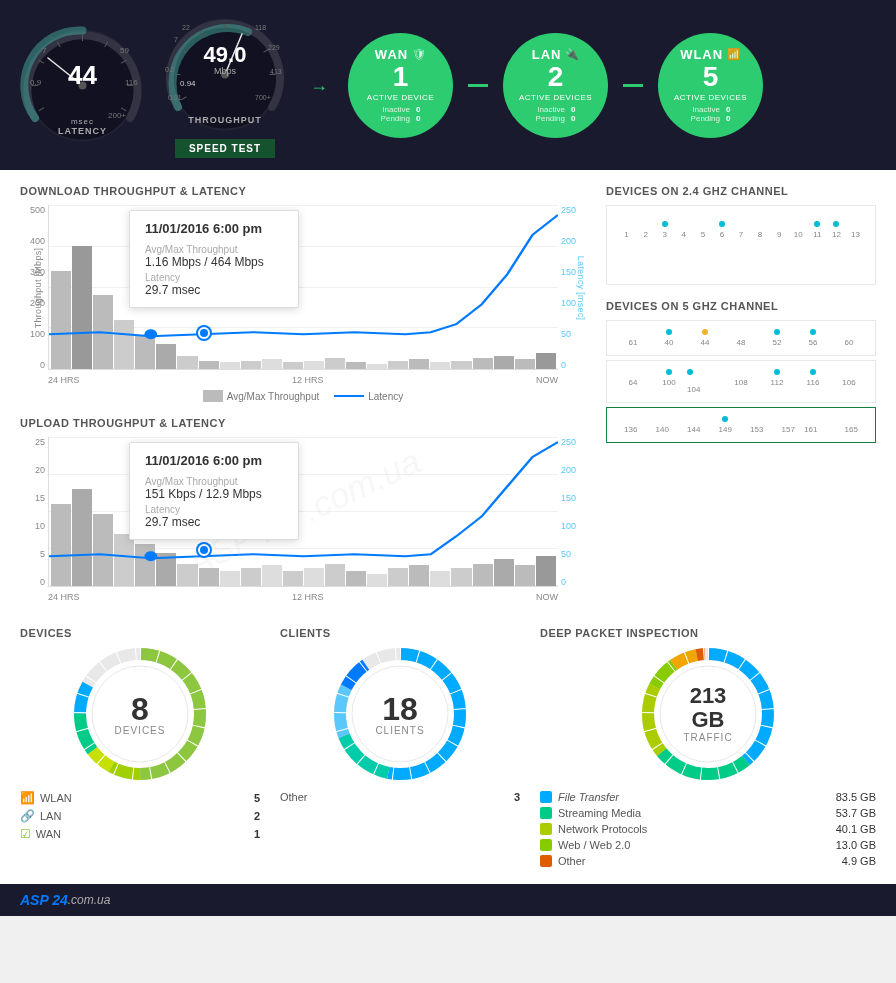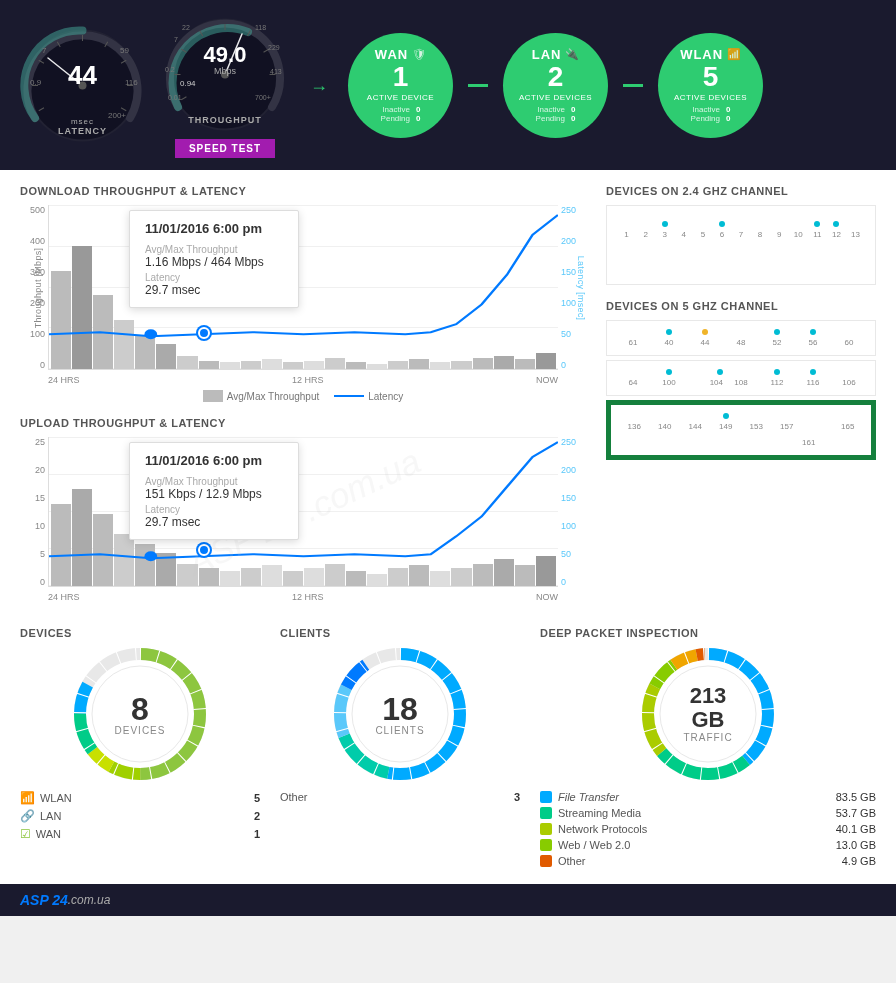--- a/index.html
+++ b/index.html
@@ -76,21 +76,21 @@
         <text x="95" y="88" fill="#777" font-size="7">700+</text>
         <text x="8" y="88" fill="#777" font-size="7">0.01</text>
         <text x="20" y="74" fill="#ccc" font-size="8">0.94</text>
       </svg>
       <div style="position:absolute; top:38%; left:50%; transform:translate(-50%,-50%); text-align:center; color:white;">
         <div style="font-size:22px; font-weight:bold; line-height:1;">49.0</div>
         <div style="font-size:9px; color:#aaa;">Mbps</div>
       </div>
       <div style="position:absolute; bottom:12px; left:50%; transform:translateX(-50%); text-align:center; color:#aaa; font-size:9px; letter-spacing:1px; white-space:nowrap; font-weight:bold;">THROUGHPUT</div>
     </div>
-    <button style="background:#a21caf; color:white; border:none; padding:4px 14px; font-size:10px; font-weight:bold; letter-spacing:1px; cursor:pointer; margin-top:2px;">SPEED TEST</button>
+    <button style="background:#14532d; color:white; border:none; padding:4px 14px; font-size:10px; font-weight:bold; letter-spacing:1px; cursor:pointer; margin-top:2px;">SPEED TEST</button>
   </div>
 
   <div style="color:#2ecc71; font-size:18px; margin: 0 5px;">→</div>
 
   <div style="width:105px; height:105px; border-radius:50%; background:#2ecc71; display:flex; flex-direction:column; align-items:center; justify-content:center; color:white;">
     <div style="display:flex; align-items:center; gap:4px;">
       <span style="font-size:13px; font-weight:bold; letter-spacing:1px;">WAN</span>
       <span style="font-size:11px; opacity:0.8;">🛡</span>
     </div>
     <div style="font-size:28px; font-weight:bold; line-height:1.1;">1</div>
@@ -451,21 +451,21 @@
         <div style="border:1px solid #e8e8e8; padding:8px; margin-bottom:4px;">
           <div style="display:flex; gap:0; width:100%;">
             <div style="flex:1; display:flex; flex-direction:column; align-items:center; gap:3px; font-size:8px; color:#888;">
               <div style="width:6px;height:6px;"></div>
                 <div>64</div>
             </div>
             <div style="flex:1; display:flex; flex-direction:column; align-items:center; gap:3px; font-size:8px; color:#888;">
               <div style="width:6px;height:6px;border-radius:50%;background:#00bcd4;"></div>
                 <div>100</div>
             </div>
-            <div style="flex:1; display:flex; flex-direction:column; align-items:flex-end; gap:3px; font-size:8px; color:#888;">
+            <div style="flex:1; display:flex; flex-direction:column; align-items:flex-start; gap:10px; font-size:8px; color:#888;">
               <div style="width:6px;height:6px;border-radius:50%;background:#00bcd4;"></div>
                 <div>104</div>
             </div>
             <div style="flex:1; display:flex; flex-direction:column; align-items:center; gap:3px; font-size:8px; color:#888;">
               <div style="width:6px;height:6px;"></div>
                 <div>108</div>
             </div>
             <div style="flex:1; display:flex; flex-direction:column; align-items:center; gap:3px; font-size:8px; color:#888;">
               <div style="width:6px;height:6px;border-radius:50%;background:#00bcd4;"></div>
                 <div>112</div>
@@ -474,21 +474,21 @@
               <div style="width:6px;height:6px;border-radius:50%;background:#00bcd4;"></div>
                 <div>116</div>
             </div>
             <div style="flex:1; display:flex; flex-direction:column; align-items:center; gap:3px; font-size:8px; color:#888;">
               <div style="width:6px;height:6px;"></div>
                 <div>106</div>
             </div>
           </div>
         </div>
 
-        <div style="border:5px solid #15803d; padding:8px;">
+        <div style="border:1px solid #15803d; padding:8px;">
           <div style="display:flex; gap:0; width:100%;">
             <div style="flex:1; display:flex; flex-direction:column; align-items:center; gap:3px; font-size:8px; color:#888;">
               <div style="width:6px;height:6px;"></div>
                 <div>136</div>
             </div>
             <div style="flex:1; display:flex; flex-direction:column; align-items:center; gap:3px; font-size:8px; color:#888;">
               <div style="width:6px;height:6px;"></div>
                 <div>140</div>
             </div>
             <div style="flex:1; display:flex; flex-direction:column; align-items:center; gap:3px; font-size:8px; color:#888;">
@@ -500,21 +500,21 @@
                 <div>149</div>
             </div>
             <div style="flex:1; display:flex; flex-direction:column; align-items:center; gap:3px; font-size:8px; color:#888;">
               <div style="width:6px;height:6px;"></div>
                 <div>153</div>
             </div>
             <div style="flex:1; display:flex; flex-direction:column; align-items:center; gap:3px; font-size:8px; color:#888;">
               <div style="width:6px;height:6px;"></div>
                 <div>157</div>
             </div>
-            <div style="flex:1; display:flex; flex-direction:column; gap:19px; font-size:8px; color:#888;">
+            <div style="flex:1; display:flex; flex-direction:column; gap:3px; font-size:8px; color:#888;">
               <div style="width:6px;height:6px;"></div>
                 <div>161</div>
             </div>
             <div style="flex:1; display:flex; flex-direction:column; align-items:center; gap:3px; font-size:8px; color:#888;">
               <div style="width:6px;height:6px;"></div>
                 <div>165</div>
             </div>
           </div>
         </div>
       </div>

